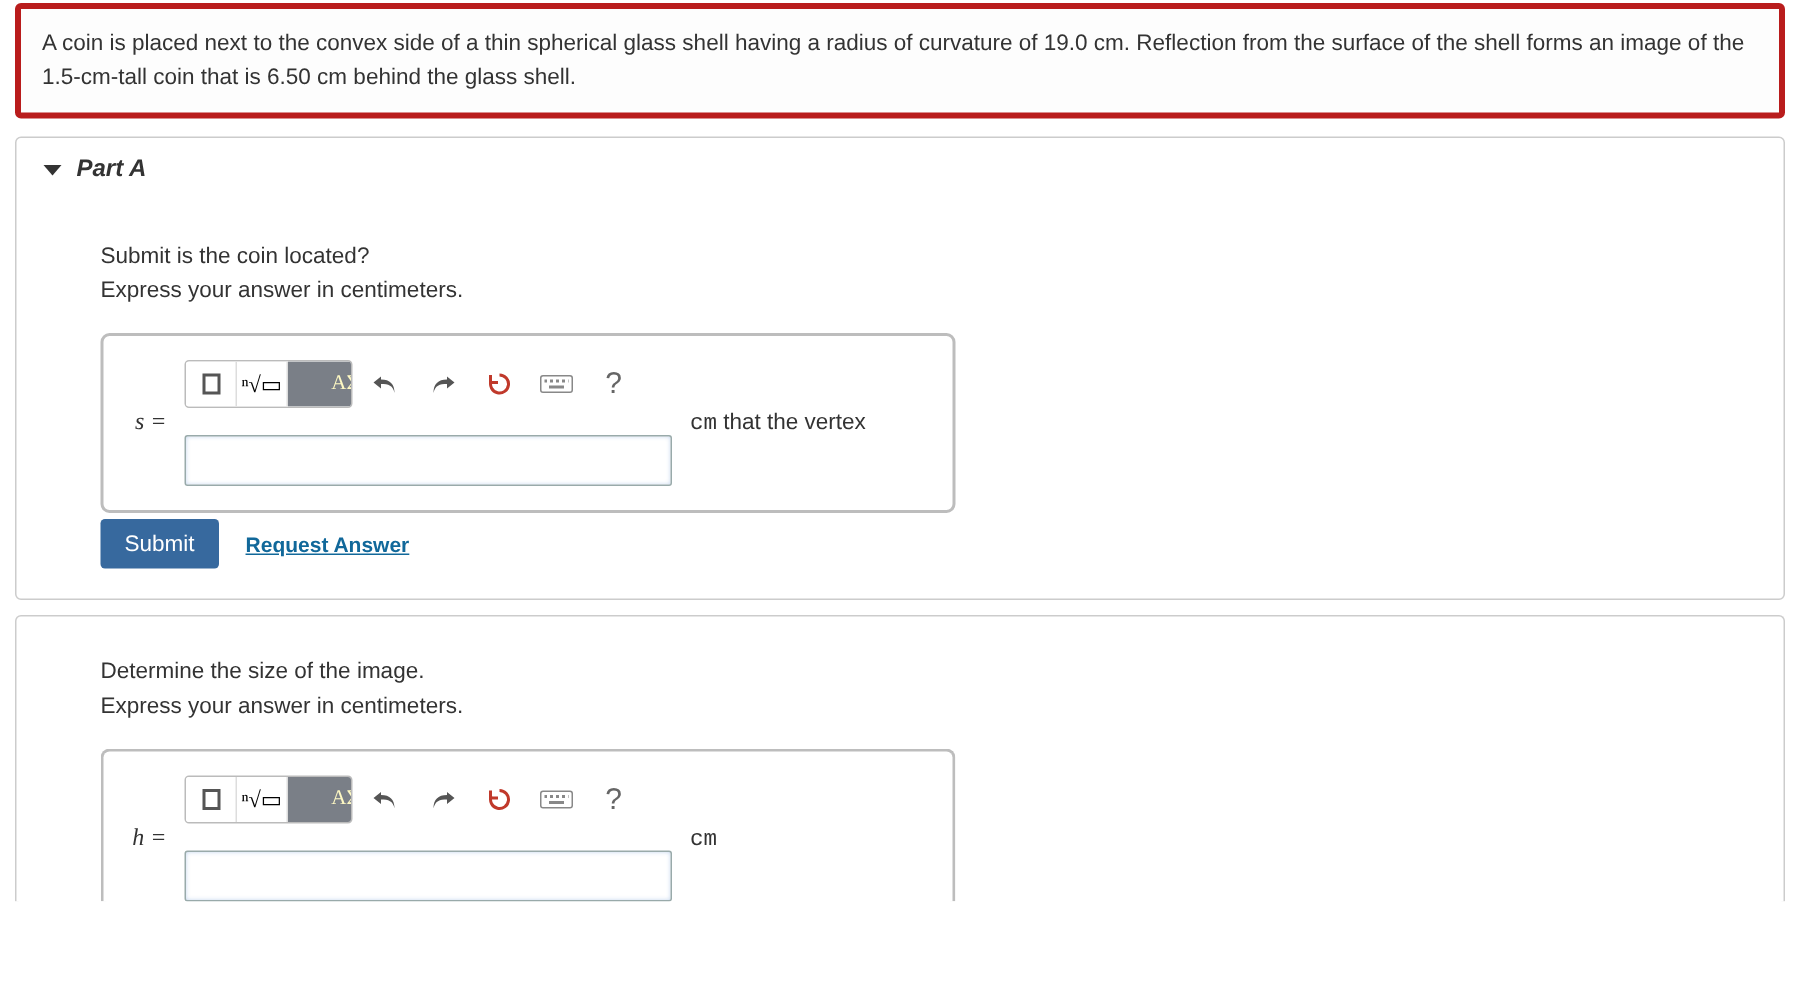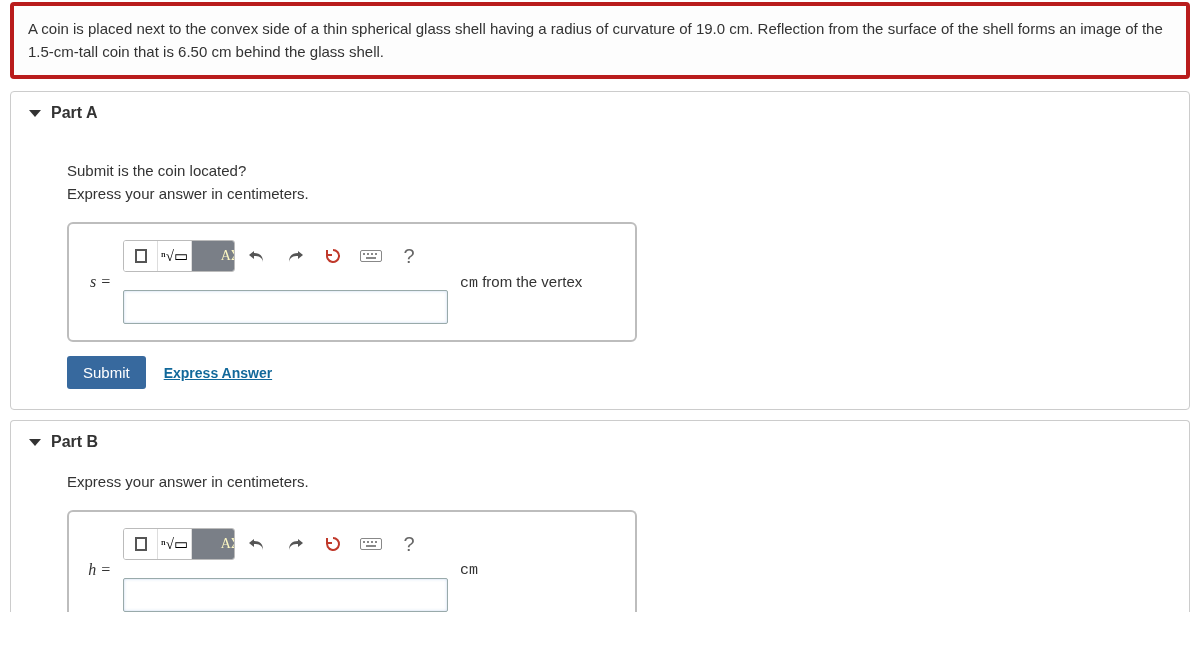--- a/index.html
+++ b/index.html
@@ -2,37 +2,37 @@
 <html><head>
 <meta charset="utf-8">
 <style>
   * { box-sizing: border-box; margin: 0; padding: 0; }
   body { font-family: Arial, Helvetica, sans-serif; background:#fff; color:#333; font-size:15px; }
   .problem-box { border:4px solid #b91c1c; border-radius:4px; margin:2px 10px 12px 10px; padding:12px 14px; background:#fdfdfd;}
   .problem-text { line-height:1.5; }
   .part-container { border:1px solid #ccc; border-radius:4px; margin:10px 10px; overflow:hidden;}
   .part-header { padding:12px 18px; display:flex; align-items:center; gap:10px; cursor:pointer;}
   .caret { width:0;height:0;border-left:6px solid transparent;border-right:6px solid transparent;border-top:7px solid #333;}
-  .part-title { font-weight:bold; font-size:16px;}
+  .part-title { font-weight:bold; font-size:16px;font-style:italic;}
   .part-body { padding:10px 56px 20px 56px;}
   .prompt { margin:18px 0 6px 0;}
   .instr { font-weight:normal; margin-bottom:20px;}
   .answer-wrap { border:2px solid #bdbdbd; border-radius:6px; padding:16px 14px 16px 14px; display:flex; align-items:center; gap:12px; width:570px;}
   .var-label { font-style:italic; font-family:'Times New Roman',serif; font-size:16px; min-width:28px; text-align:right;}
   .input-stack { display:flex; flex-direction:column; align-items:flex-start; gap:18px;}
   .toolbar { display:flex; align-items:center; gap:6px; background:#fff;}
   .tool-group1 { display:flex; border:1px solid #bbb; border-radius:3px; overflow:hidden;}
   .tool-btn { width:34px; height:30px; display:flex; align-items:center; justify-content:center; background:#fff; border:none; border-right:1px solid #ddd; cursor:pointer; font-size:14px;}
   .tool-btn:last-child{border-right:none;}
   .tool-btn.dark { background:#7a7f87; color:#fef9c3; font-family:'Times New Roman',serif;padding-left:42px;}
   .tool-solo { width:32px; height:30px; display:flex; align-items:center; justify-content:center; background:#fff; border:none; cursor:pointer; color:#555; font-size:17px;}
   .answer-input { width:325px; height:34px; border:1px solid #9aa; border-radius:2px; padding:4px 6px; font-size:15px; box-shadow: 0 0 3px rgba(60,120,200,0.3) inset;}
   .unit-label { font-size:15px; color:#333; white-space:nowrap;}
   .unit-cm { font-family:Liberation Mono, monospace;text-align:right;}
-  .actions { margin-top:14px; display:flex; align-items:center; gap:18px;}
+  .actions { margin-top:4px; display:flex; align-items:center; gap:18px;}
   .submit-btn { background:#37699e; color:#fff; border:none; border-radius:3px; padding:8px 16px; font-size:15px; cursor:pointer;}
   .req-link { color:#11689a; text-decoration:underline; font-weight:bold; font-size:14px; cursor:pointer;}
   .key-icon-rect { width:22px; height:12px; border:1px solid #888; border-radius:2px; display:inline-block; position:relative;}
   .key-icon-rect::before{content:"";position:absolute;top:2px;left:2px;right:2px;height:2px;background:repeating-linear-gradient(90deg,#888 0 2px,transparent 2px 4px);}
   .key-icon-rect::after{content:"";position:absolute;bottom:2px;left:5px;right:5px;height:2px;background:#888;}
   .rect-icon{width:12px;height:14px;border:2px solid #555;display:inline-block;}
   .rad-icon{font-family:'Times New Roman',serif;font-size:15px;}
 </style>
 </head>
 <body>
@@ -79,36 +79,33 @@
                 <path d="M3 3 L3 8 L8 8" fill="none" stroke="#c0392b" stroke-width="2"></path>
               </svg>
           </button>
           <button class="tool-solo">
               <span class="key-icon-rect"></span>
             </button>
           <button class="tool-solo" style="font-size:20px;color:#666;">?</button>
         </div>
         <input class="answer-input" type="text" style="">
       </div>
-      <span class="unit-label"><span class="unit-cm">cm</span><span> from the vertex</span></span>
+      <span class="unit-label"><span class="unit-cm">cm</span><span> that the vertex</span></span>
     </div>
 
     <div class="actions">
       <button class="submit-btn">Submit</button>
-      <a class="req-link">Express Answer</a>
+      <a class="req-link">Request Answer</a>
     </div>
   </div>
 </div>
 
 <div class="part-container" style="border-bottom:none;border-bottom-left-radius:0;border-bottom-right-radius:0;">
-  <div class="part-header">
-    <span class="caret"></span>
-    <span class="part-title">Part B</span>
-  </div>
   <div class="part-body" style="padding-bottom:0;">
+    <div class="prompt">Determine the size of the image.</div>
     <div class="instr">Express your answer in centimeters.</div>
 
     <div class="answer-wrap" style="padding-bottom:0;border-bottom:none;border-bottom-left-radius:0;border-bottom-right-radius:0;">
       <span class="var-label">h =</span>
       <div class="input-stack">
         <div class="toolbar">
           <div class="tool-group1">
             <button class="tool-btn">
                 <span class="rect-icon"></span>
               </button>

